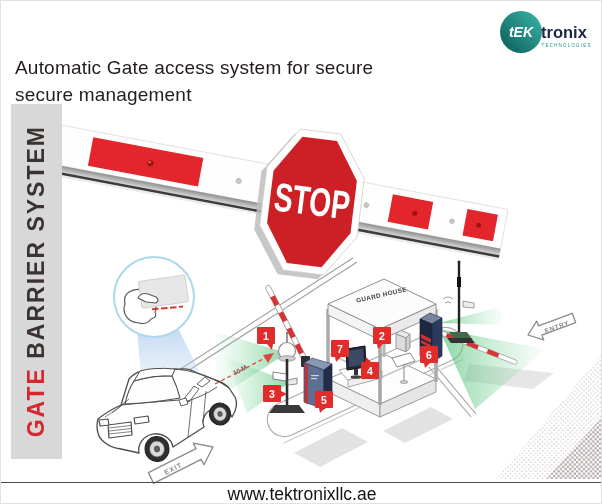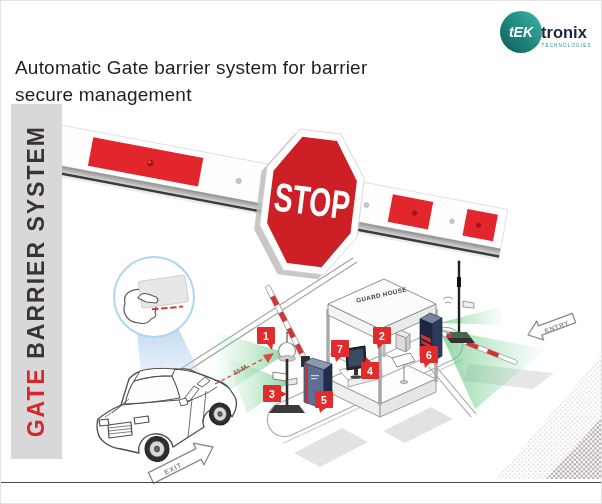--- a/index.html
+++ b/index.html
@@ -306,21 +306,21 @@
         </g>
   <g>
           <polygon points="334,356 340,356 335,361" fill="#e22b2b"></polygon>
           <rect x="330" y="339" width="18" height="17" rx="1" fill="#e22b2b"></rect>
           <text x="339" y="351.7">7</text>
         </g>
  </g>
 </svg>
 
 <div id="title">
-  <div>Automatic Gate barrier system for barrier</div>
+  <div>Automatic Gate access system for secure</div>
   <div>secure management</div>
 </div>
 
 <svg id="logo" width="112" height="54" viewBox="0 0 112 54">
   <defs>
     <linearGradient id="tealg" x1="0" y1="1" x2="1" y2="0">
       <stop offset="0" stop-color="#0a5a57"></stop>
           <stop offset="1" stop-color="#3cb6a8"></stop>
     </linearGradient>
   </defs>
@@ -328,14 +328,15 @@
   <text x="33" y="32" font-size="14" font-weight="bold" fill="#fff" text-anchor="middle" font-style="italic">tEK</text>
   <text x="53" y="33" font-size="16.5" font-weight="bold" fill="#1a2742">tronix</text>
   <text x="53.5" y="42" font-size="4.5" letter-spacing="1.2" fill="#15938a">TECHNOLOGIES</text>
 </svg>
 
 <div id="banner">
   <div class="vtext"><span class="gate">GATE</span><span> BARRIER SYSTEM</span></div>
 </div>
 
 <div id="footer-line"></div>
+<div id="footer-url">www.tektronixllc.ae</div>
 
 </div>
 
 </body></html>

